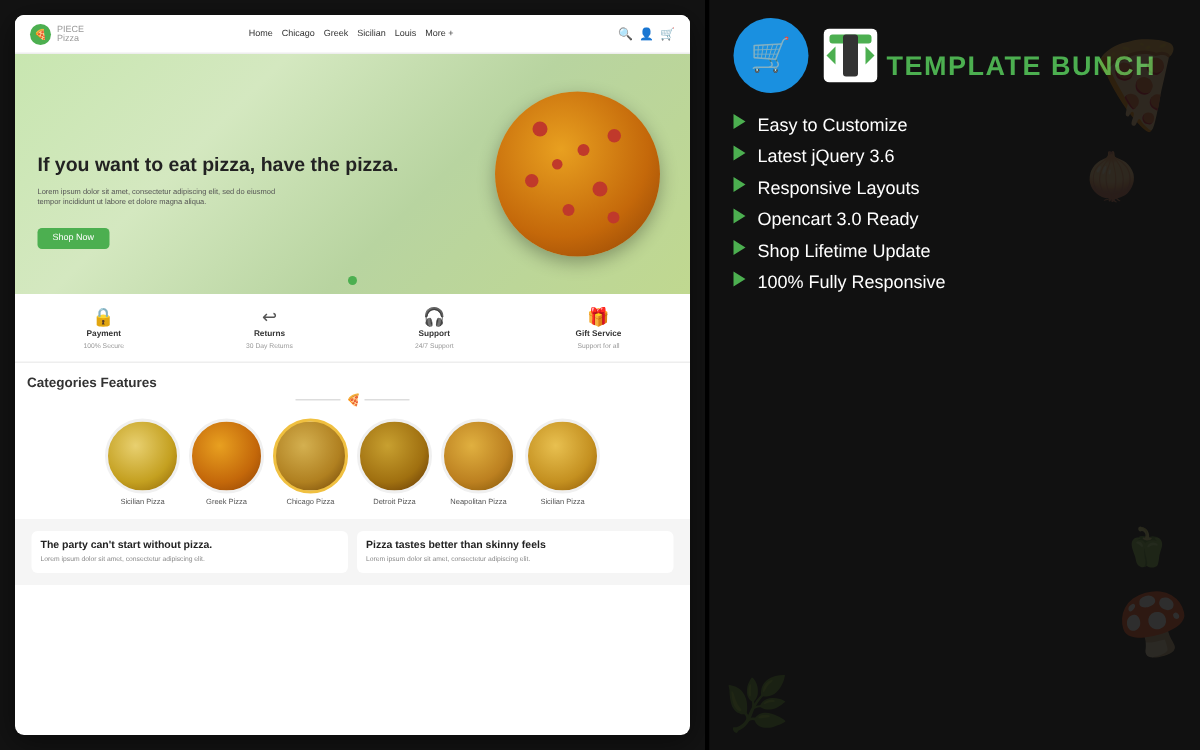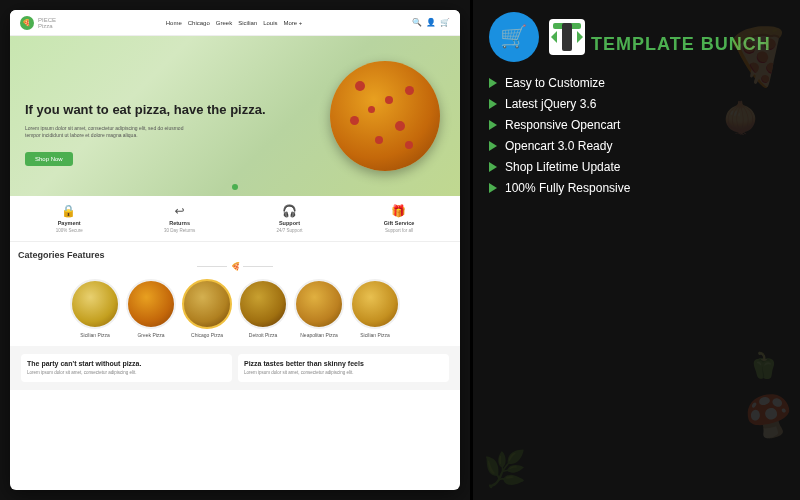--- a/index.html
+++ b/index.html
@@ -334,21 +334,21 @@
 
     
     .feature-list {
       list-style: none;
       display: flex;
       flex-direction: column;
       gap: 7px;
     }
     .feature-list-item {
       display: flex;
-      align-items: center;
+      align-items: flex-start;
       gap: 8px;
     }
     .arrow-icon {
       width: 0;
       height: 0;
       border-top: 5px solid transparent;
       border-bottom: 5px solid transparent;
       border-left: 8px solid #4caf50;
       flex-shrink: 0;
     }
@@ -528,21 +528,21 @@
     <li class="feature-list-item">
       <div class="arrow-icon"></div>
       <span class="feature-label">Easy to Customize</span>
     </li>
     <li class="feature-list-item">
       <div class="arrow-icon"></div>
       <span class="feature-label">Latest jQuery 3.6</span>
     </li>
     <li class="feature-list-item">
       <div class="arrow-icon"></div>
-      <span class="feature-label">Responsive Opencart</span>
+      <span class="feature-label">Responsive Layouts</span>
     </li>
     <li class="feature-list-item">
       <div class="arrow-icon"></div>
       <span class="feature-label">Opencart 3.0 Ready</span>
     </li>
     <li class="feature-list-item">
       <div class="arrow-icon"></div>
       <span class="feature-label">Shop Lifetime Update</span>
     </li>
     <li class="feature-list-item">

